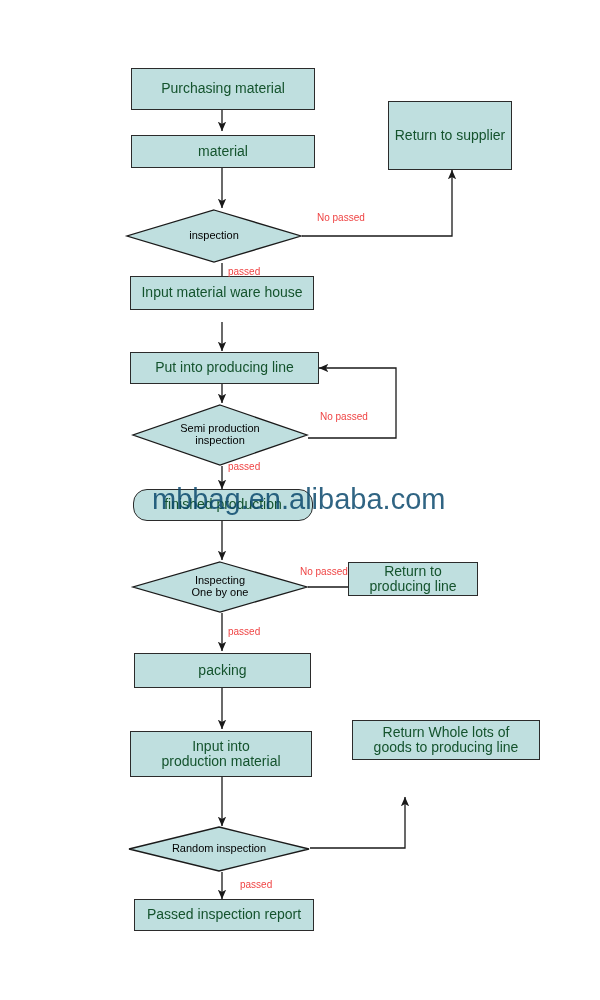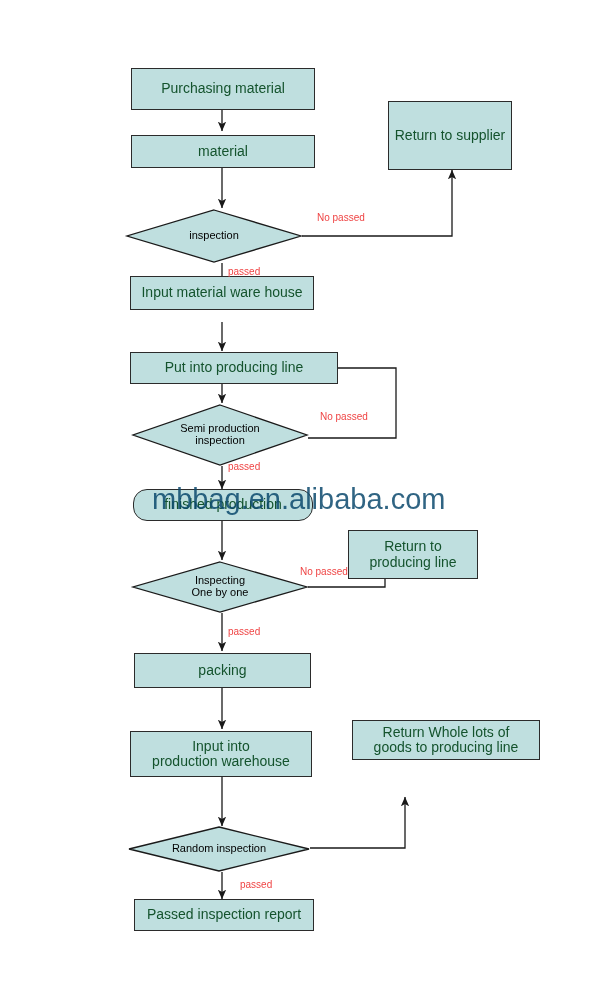--- a/index.html
+++ b/index.html
@@ -141,31 +141,31 @@
   </svg>
 
   <div class="node box" style="left:131px; top:68px; width:184px; height:42px;">Purchasing material</div>
 
   <div class="node box" style="left:131px; top:135px; width:184px; height:33px;">material</div>
 
   <div class="node box" style="left:388px; top:101px; width:124px; height:69px;">Return to supplier</div>
 
   <div class="node box" style="left:130px; top:276px; width:184px; height:34px;">Input material ware house</div>
 
-  <div class="node box" style="left:130px; top:352px; width:208px; height:32px;">Put into producing line</div>
+  <div class="node box" style="left:130px; top:352px; width:189px; height:32px;">Put into producing line</div>
 
   <div class="node box" style="left:133px; top:489px; width:180px; height:32px;border-radius:14px;">finished production</div>
 
-  <div class="node box" style="left:348px; top:530px; width:130px; height:49px;">Return to
+  <div class="node box" style="left:348px; top:562px; width:130px; height:34px;">Return to
 producing line</div>
 
   <div class="node box" style="left:134px; top:653px; width:177px; height:35px;">packing</div>
 
   <div class="node box" style="left:130px; top:731px; width:182px; height:46px;">Input into
-production warehouse</div>
+production material</div>
 
   <div class="node box" style="left:352px; top:720px; width:188px; height:40px;">Return Whole lots of
 goods to producing line</div>
 
   <div class="node box" style="left:134px; top:899px; width:180px; height:32px;">Passed inspection report</div>
 
   <div class="diamond-wrap" style="left:126px; top:209px; width:176px; height:54px;">
     <svg width="176" height="54" viewBox="0 0 176 54" xmlns="http://www.w3.org/2000/svg">
       <polygon points="88,1 175,27 88,53 1,27" fill="#bfdfdf" stroke="#1a1a1a" stroke-width="1.3"></polygon>
     </svg>

